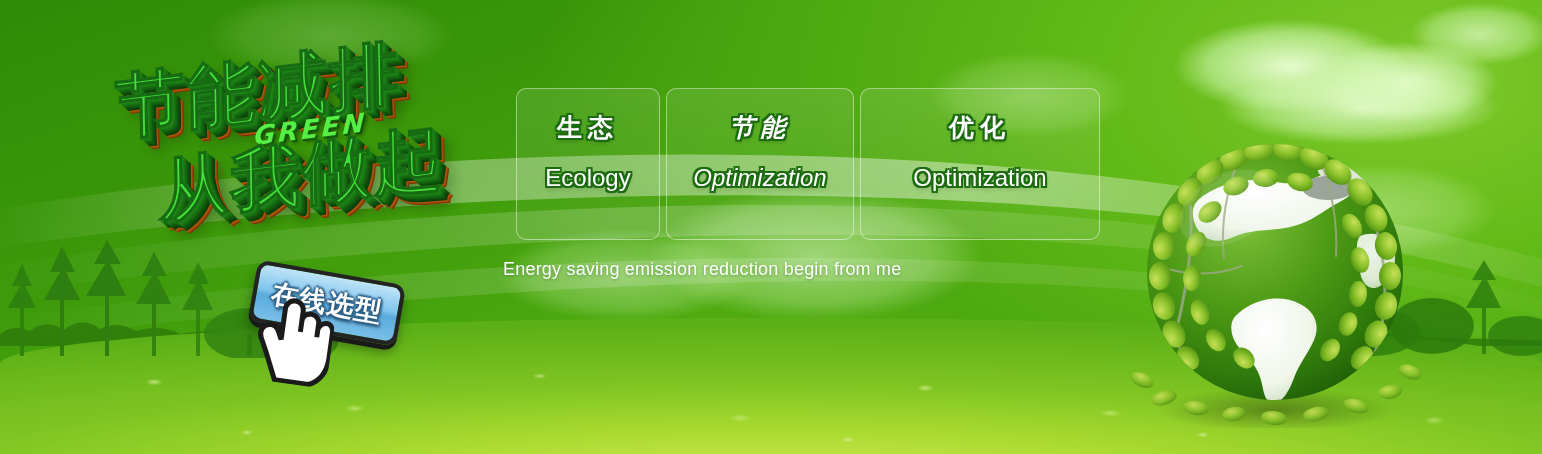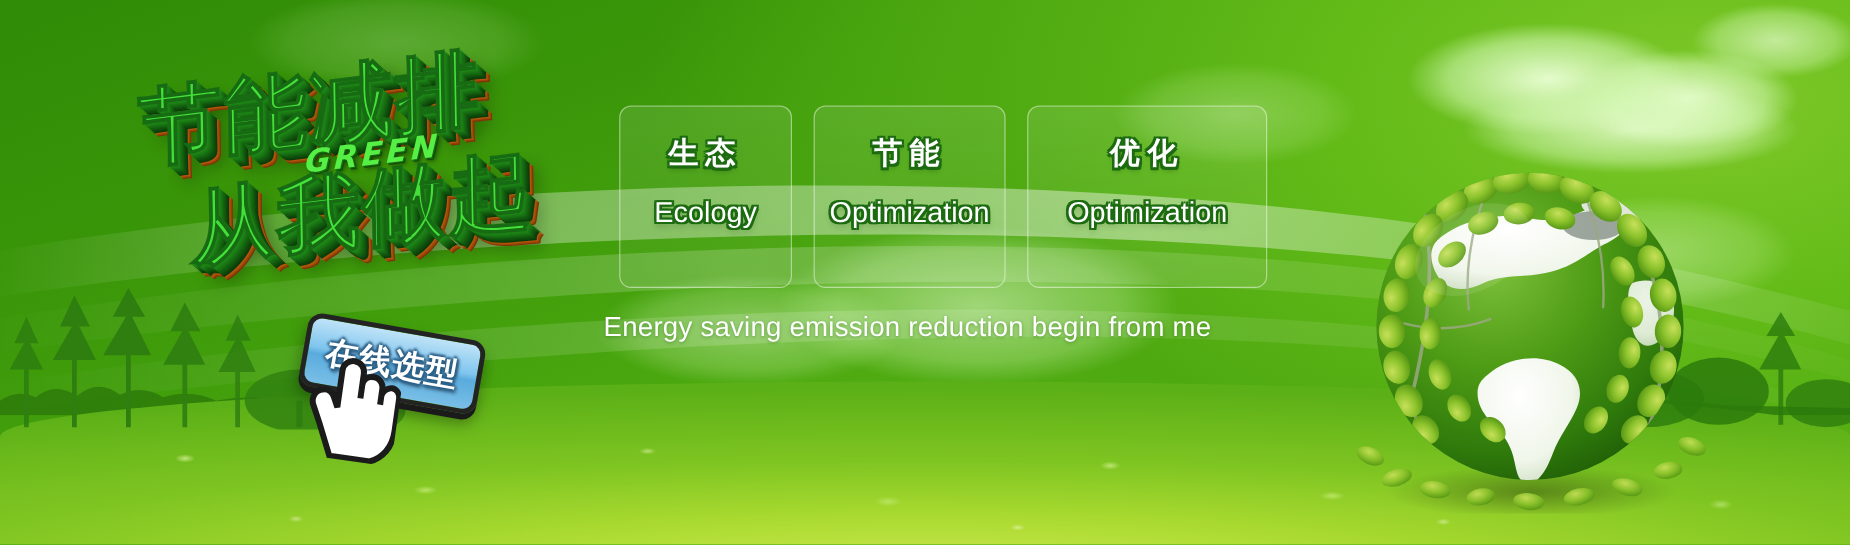--- a/index.html
+++ b/index.html
@@ -137,21 +137,21 @@
   .cursor-hand {
     position:absolute; left:2px; top:26px;
     width:78px; height:86px;
     transform:rotate(8deg);
     pointer-events:none;
   }
 
   
   .cards {
     position:absolute; left:493px; top:88px;
-    display:flex; align-items:flex-start; gap:18px;padding-left:23px;
+    display:flex; align-items:flex-start; gap:6px;padding-left:23px;
   }
   .card {
     border:1px solid rgba(255,255,255,0.45);
     border-radius:10px;
     background:linear-gradient(180deg, rgba(255,255,255,0.10), rgba(255,255,255,0.02));
     padding:22px 18px 24px;
     display:flex; flex-direction:column;
     align-items:center; justify-content:flex-start;
     gap:22px;
     height:152px;
@@ -173,28 +173,28 @@
     font-size:24px; font-weight:normal;
     color:#ffffff;
     text-shadow:
       -2px -2px 0 #1c6b10, 2px -2px 0 #1c6b10, -2px 2px 0 #1c6b10, 2px 2px 0 #1c6b10,
       -2px 0 0 #1c6b10, 2px 0 0 #1c6b10, 0 -2px 0 #1c6b10, 0 2px 0 #1c6b10,
       0 3px 5px rgba(0,0,0,.28);
     white-space:nowrap;
     line-height:1;
   }
   .card-1 { width:144px; }
-  .card-2 { width:160px; }
-  .card-3 { width:200px; }
+  .card-2 { width:188px;font-style:italic; }
+  .card-3 { width:240px; }
 
   
   .tagline {
     position:absolute; left:503px; top:259px;
     font-family:"Liberation Sans", sans-serif;
-    font-size:23px;
+    font-size:18px;
     color:#ffffff;
     letter-spacing:.2px;
     text-shadow:0 1px 3px rgba(30,90,10,.45);
     white-space:nowrap;
   }
 
   
   .globe-wrap {
     position:absolute; left:1124px; top:126px;
     width:302px; height:302px;

